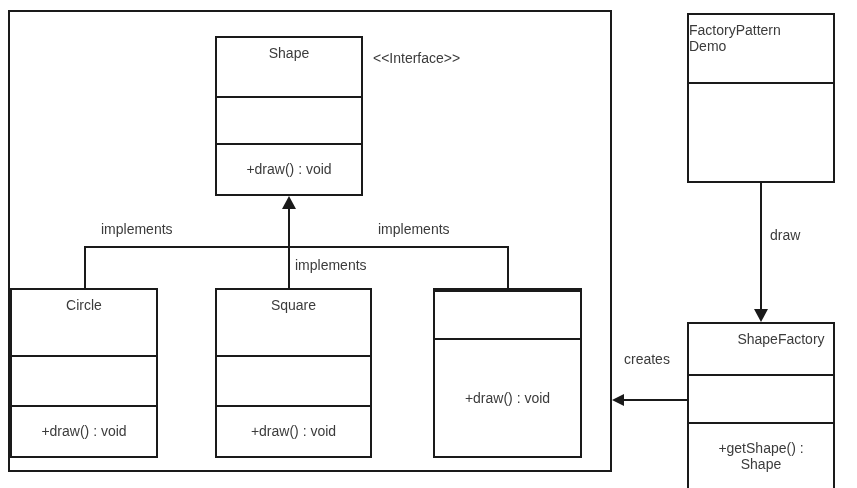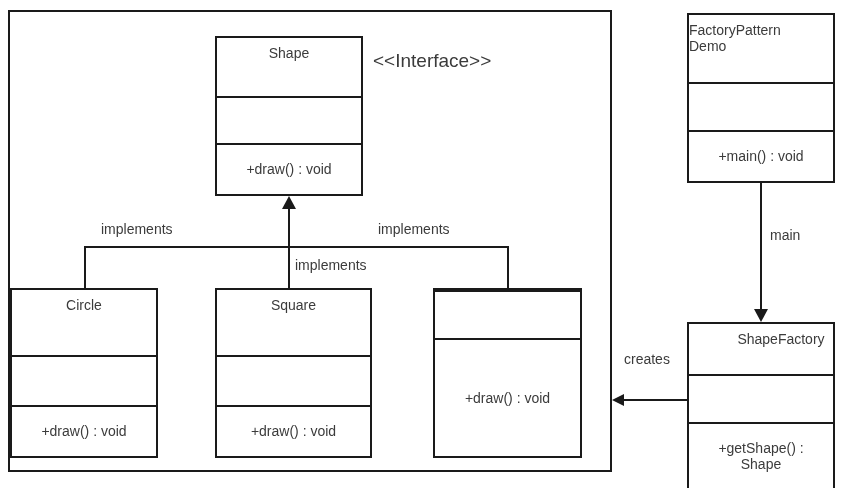--- a/index.html
+++ b/index.html
@@ -110,21 +110,21 @@
     font-size: 14px;
     line-height: 1.1;
     white-space: nowrap;
     background: #ffffff;
     padding: 0 2px;
     z-index: 6;
   }
   .stereotype {
     position: absolute;
     color: #3b3b3b;
-    font-size: 19px;
+    font-size: 14px;
     white-space: nowrap;
     z-index: 6;
   }
 </style>
 </head>
 <body>
 
 <div id="canvas">
 
   <div class="frame" style="left:8px; top:10px; width:604px; height:462px;"></div>
@@ -153,21 +153,20 @@
     <div class="uml-compartment cmp-attrs divider-top" style="height:48px;"></div>
     <div class="uml-compartment cmp-ops divider-top" style="flex:1;">+draw() : void</div>
   </div>
 
   <div class="uml-box" style="left:687px; top:13px; width:148px; height:170px;">
     <div class="uml-compartment cmp-name" style="height:67px; flex-direction:column; justify-content:flex-start;">
       <span>FactoryPattern</span>
       <span>Demo</span>
     </div>
     <div class="uml-compartment cmp-attrs divider-top" style="height:48px;"></div>
-    <div class="uml-compartment cmp-ops divider-top" style="flex:1;">+main() : void</div>
   </div>
 
   <div class="uml-box" style="left:687px; top:322px; width:148px; height:168px;">
     <div class="uml-compartment cmp-name" style="height:50px;padding-left:40px;">ShapeFactory</div>
     <div class="uml-compartment cmp-attrs divider-top" style="height:48px;"></div>
     <div class="uml-compartment cmp-ops divider-top" style="flex:1; flex-direction:column; justify-content:center;">
       <span>+getShape() :</span>
       <span>Shape</span>
     </div>
   </div>
@@ -180,20 +179,20 @@
   <div class="line-v" style="left:84px; top:246px; height:43px;"></div>
 
   <div class="line-v" style="left:507px; top:246px; height:43px;"></div>
 
   <div class="edge-label" style="left:99px; top:222px;">implements</div>
   <div class="edge-label" style="left:376px; top:222px;">implements</div>
   <div class="edge-label" style="left:293px; top:258px;">implements</div>
 
   <div class="line-v" style="left:760px; top:183px; height:127px;"></div>
   <div class="arrow-down" style="left:754px; top:309px;"></div>
-  <div class="edge-label" style="left:768px; top:228px;">main</div>
+  <div class="edge-label" style="left:768px; top:228px;">draw</div>
 
   <div class="line-v" style="left:687px; top:356px; height:45px;"></div>
   <div class="line-h" style="left:624px; top:399px; width:64px;"></div>
   <div class="arrow-left" style="left:612px; top:394px;"></div>
   <div class="edge-label" style="left:622px; top:352px;">creates</div>
 
 </div>
 
 </body></html>

